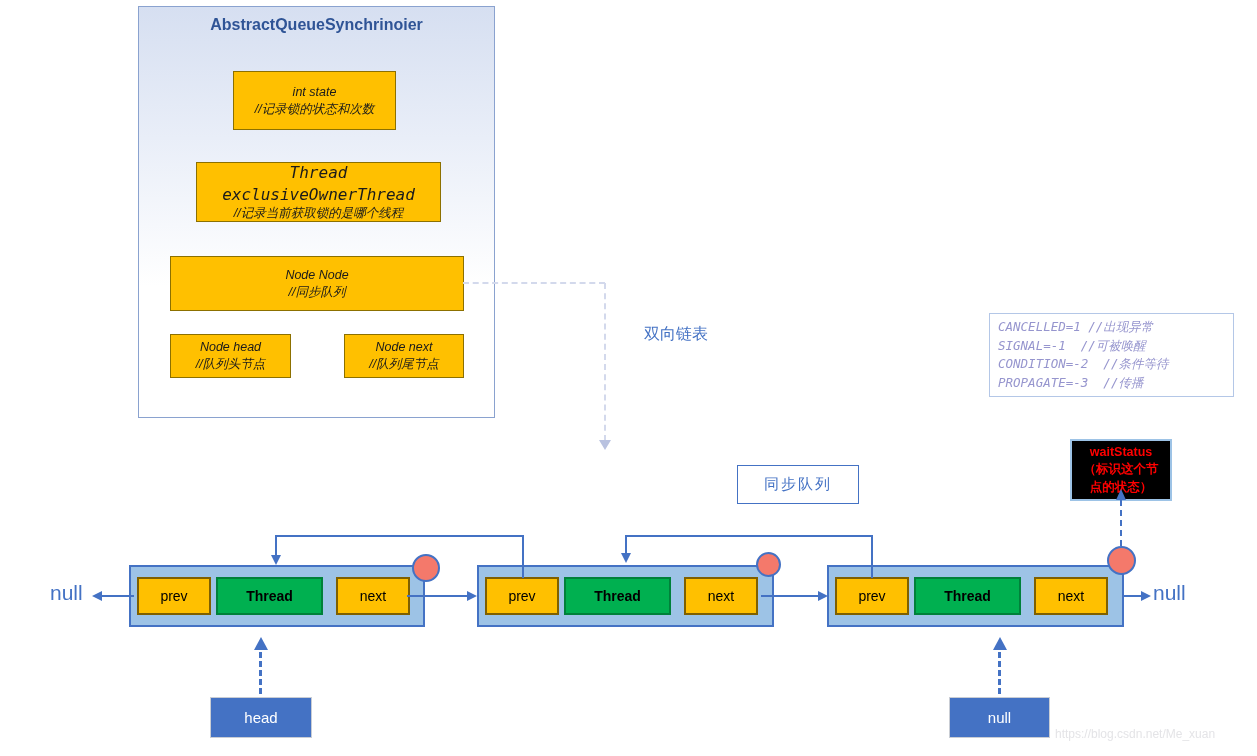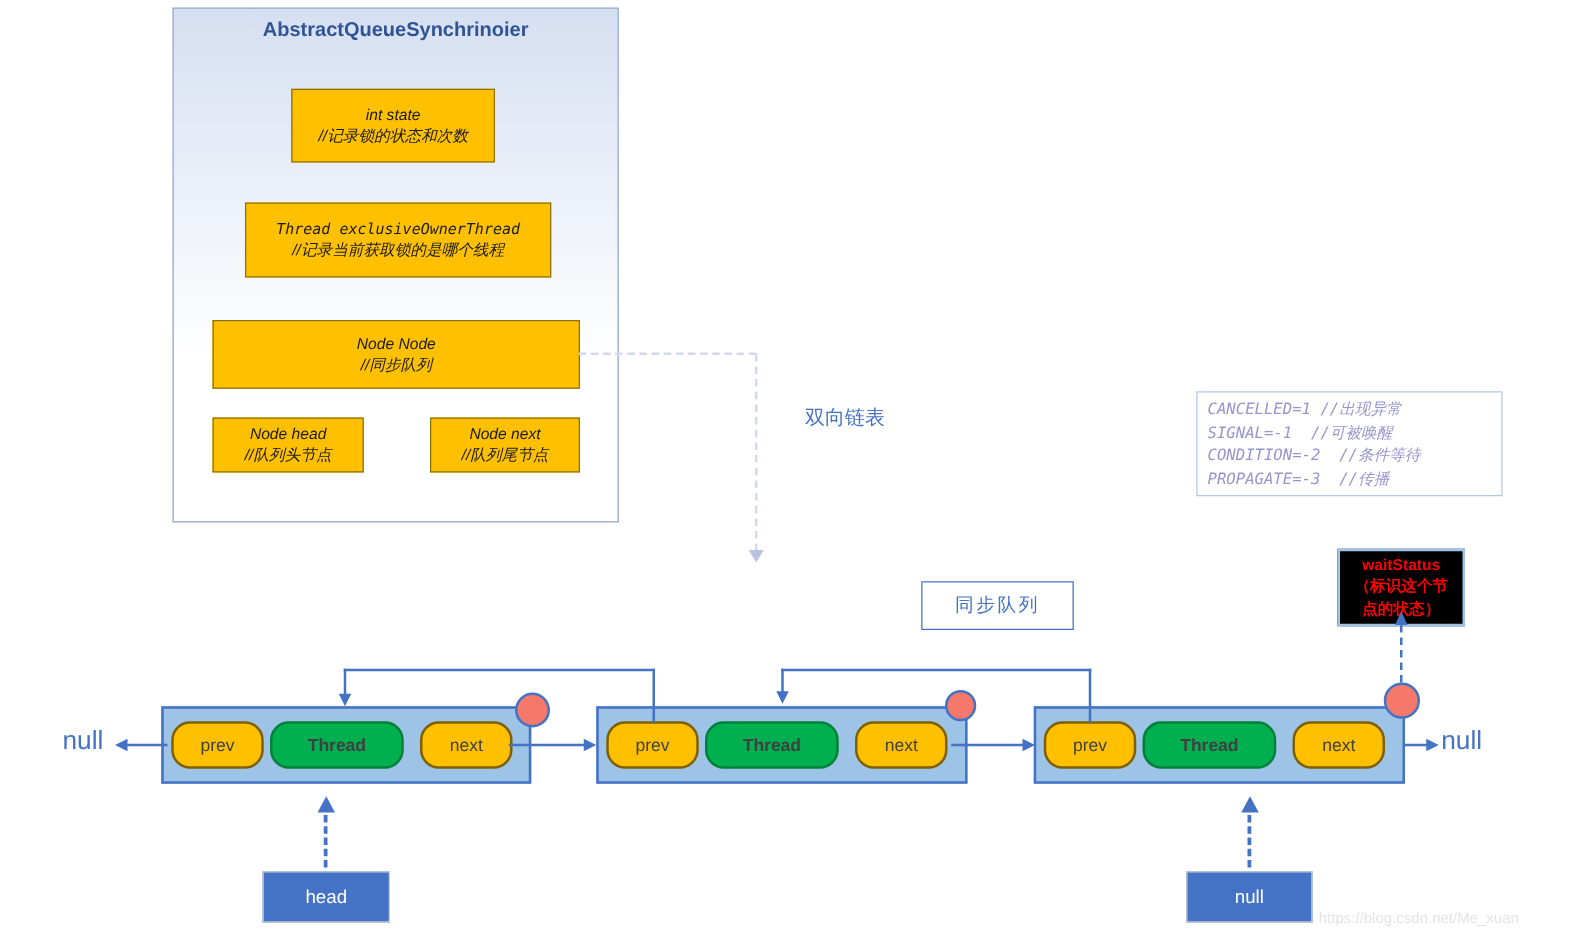--- a/index.html
+++ b/index.html
@@ -23,21 +23,21 @@
     text-align:center; font-size:16px; font-weight:bold; color:#2f5496;
   }
   .field {
     position:absolute;
     background:#ffc000; border:1px solid #8c7000;
     display:flex; flex-direction:column; align-items:center; justify-content:center;
     text-align:center; color:#1a1a1a; font-size:12.5px; line-height:1.35;font-style:italic;
   }
   #field-state  { left:94px;  top:64px;  width:163px; height:59px; }
   #field-owner  { left:57px;  top:155px; width:245px; height:60px; }
-  #field-owner .fname { font-family:"DejaVu Sans Mono", monospace; font-size:12px; }
+  #field-owner .fname { font-family:"DejaVu Sans Mono", monospace; font-size:16px; }
   #field-node   { left:31px;  top:249px; width:294px; height:55px; }
   #field-head   { left:31px;  top:327px; width:121px; height:44px; }
   #field-taill  { left:205px; top:327px; width:120px; height:44px; }
 
   
   .lt-dash-h { left:446px; top:282px; width:142px; height:0; border-top:2px dashed #d3d9ec; }
   .lt-dash-v { left:587px; top:283px; width:0; height:158px; border-left:2px dashed #d3d9ec; }
   .lt-arrow-down { left:582px; top:440px; width:0; height:0;
     border-left:6px solid transparent; border-right:6px solid transparent;
     border-top:10px solid #b9c2e0; }
@@ -46,21 +46,21 @@
   #lbl-dll { left:627px; top:324px; font-size:16px; color:#4472c4; }
   #sync-queue-box {
     left:720px; top:465px; width:122px; height:39px;
     border:1px solid #4472c4; background:#ffffff;
     display:flex; align-items:center; justify-content:center;
     font-size:15px; color:#4472c4; letter-spacing:2px;
   }
 
   
   #legend-box {
-    left:940px; top:313px; width:245px; height:84px;
+    left:972px; top:313px; width:245px; height:84px;
     border:1px solid #b4c7e7; background:#ffffff;
     padding:4px 8px;
   }
   #legend-box .lline {
     font-family:"DejaVu Sans Mono", monospace; font-style:italic;
     font-size:12.5px; line-height:18.5px; color:#9695ce; white-space:pre;
   }
 
   
   #waitstatus-box {
@@ -79,21 +79,21 @@
   .node {
     top:565px; height:62px;
     background:#9dc3e6; border:2px solid #4472c4;
   }
   #node-1 { left:112px; width:296px; }
   #node-2 { left:460px; width:297px; }
   #node-3 { left:810px; width:297px; }
   .cell {
     position:absolute; top:10px; height:38px;
     display:flex; align-items:center; justify-content:center;
-    font-size:14px; color:#404040;border-radius:15px;
+    font-size:14px; color:#000000;
   }
   .cell.prev  { left:6px;   width:74px;  background:#ffc000; border:2px solid #7f6000; }
   .cell.thr   { left:85px;  width:107px; background:#00b050; border:2px solid #00813a; font-weight:bold; }
   .cell.next  { left:205px; width:74px;  background:#ffc000; border:2px solid #7f6000; }
 
   .circle {
     border-radius:50%; background:#f4796b; border:2px solid #4472c4; z-index:5;
   }
   #circle-1 { left:395px; top:554px; width:28px; height:28px; }
   #circle-2 { left:739px; top:552px; width:25px; height:25px; }

